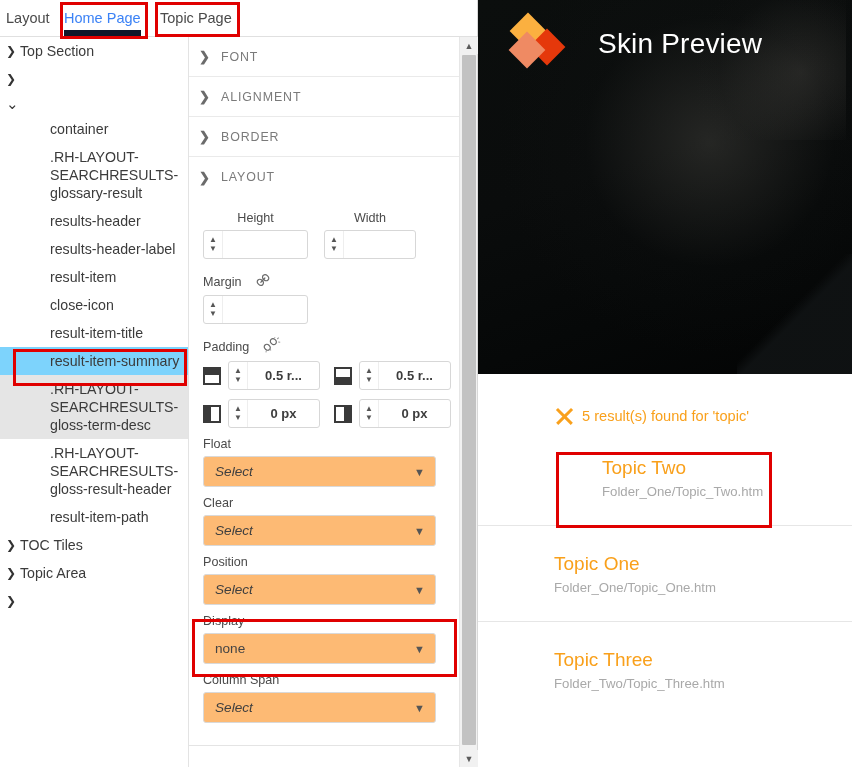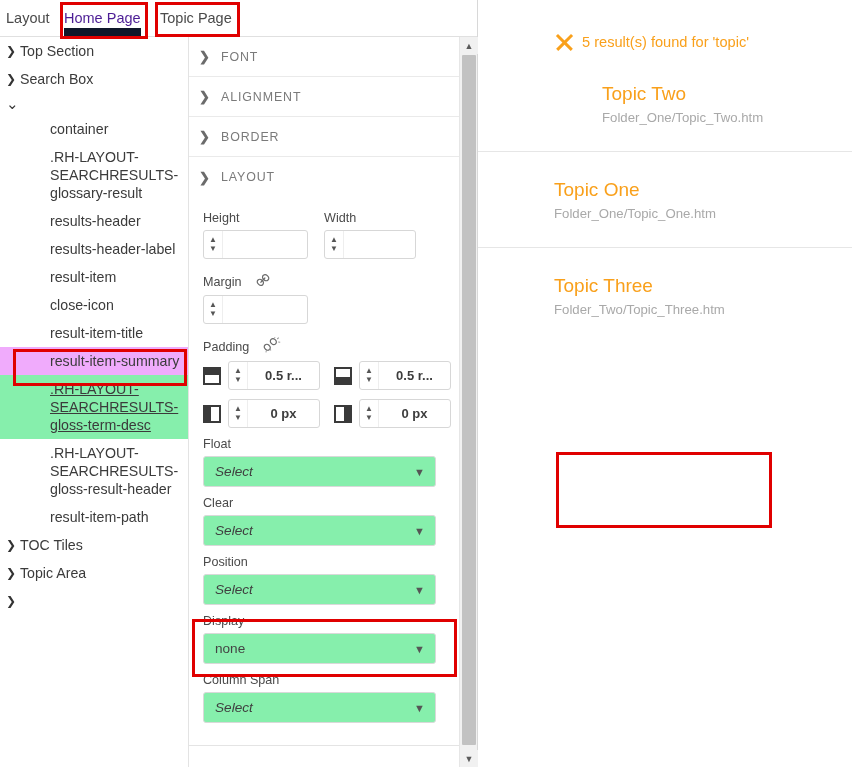--- a/index.html
+++ b/index.html
@@ -48,23 +48,23 @@
     height: 36px;
     line-height: 36px;
     font-size: 14.5px;
     color: #4a4a4a;
     white-space: nowrap;
     cursor: default;
   }
   .tab.layout { left: 6px; }
   .tab.home {
     left: 64px;
-    color: #4c1d95;
+    color: #3b82f6;
     font-weight: normal;
-    border-bottom: 8px solid #0f172a;
+    border-bottom: 6px solid #0f172a;
     height: 36px;
     text-align: right;
   }
 
   
   .tabs-overlay {
     position: absolute;
     left: 0; top: 0;
     width: 480px; height: 37px;
     pointer-events: none;
@@ -103,22 +103,22 @@
     color: #333;
     font-size: 12px;
     line-height: 18px;
     padding-top: 0px;
   }
   .tree-node.child {
     padding-left: 50px;
   }
   .tree-node .lbl { flex: 1 1 auto; word-break: break-word; }
 
-  .tree-node.selected { background: #f0abfc; }
-  .tree-node.subhl   { background: #86efac; text-decoration: underline; }
+  .tree-node.selected { background: #7dd3fc; }
+  .tree-node.subhl   { background: #e5e5e5; }
 
   
   .props-panel {
     position: absolute;
     left: 189px; top: 0;
     width: 289px; height: 767px;
     background: #ffffff;
     border-right: 1px solid #d8d8d8;
   }
   .props-head-blank {
@@ -159,21 +159,21 @@
   .layout-body {
     padding: 14px 12px 0 14px;
   }
 
   .fld-label {
     font-size: 12.6px;
     color: #4a4a4a;
     margin-bottom: 5px;
   }
 
-  .row2 { display: flex; gap: 16px; }
+  .row2 { display: flex; gap: 16px; text-align: center; }
   .col { }
 
   
   .spin {
     display: flex;
     align-items: stretch;
     border: 1px solid #d7d7d7;
     border-radius: 3px;
     height: 29px;
     background: #fff;
@@ -243,21 +243,21 @@
   .side-ico.top i    { left: 0; top: 0;    width: 100%; height: 6px; }
   .side-ico.bottom i { left: 0; bottom: 0; width: 100%; height: 6px; }
   .side-ico.left i   { left: 0; top: 0;    width: 6px;  height: 100%; }
   .side-ico.right i  { right: 0; top: 0;   width: 6px;  height: 100%; }
   .sel {
     position: relative;
     width: 233px;
     height: 31px;
     border: 1px solid #d9d9d9;
     border-radius: 3px;
-    background: #86efac;
+    background: #fdba74;
     display: flex;
     align-items: center;
     padding: 0 28px 0 11px;
     font-size: 13.6px;
     color: #444;
     cursor: default;
   }
   .sel.placeholder { font-style: italic; color: #3f3f3f; }
   .sel .caret {
     position: absolute;
@@ -437,21 +437,20 @@
 
   <div class="tree-panel">
     <div class="tabs-row"></div>
     <div class="tree-scroll">
         <div class="tree-node">
           <span class="chev">❯</span>
           <span class="lbl">Top Section</span>
         </div>
         <div class="tree-node">
           <span class="chev">❯</span>
-          <span class="lbl">Search Box</span>
         </div>
         <div class="tree-node">
           <span class="chev" style="font-size: 15px; line-height: 12px;">⌄</span>
         </div>
         <div class="tree-node child">
           <span class="lbl">container</span>
         </div>
         <div class="tree-node child">
           <span class="lbl">.RH-LAYOUT-SEARCHRESULTS-glossary-result</span>
         </div>
@@ -687,20 +686,33 @@
     <div class="props-bottom-divider"></div>
   </div>
 
   <div class="vsb">
     <div class="arrow up">▲</div>
     <div class="thumb"></div>
     <div class="arrow down">▼</div>
   </div>
 
   <div class="preview">
+    <div class="hero">
+      <div class="glow"></div>
+      <div class="streak2"></div>
+      <div class="streak"></div>
+      <div class="hero-head">
+        <span class="logo">
+          <span class="d1"></span>
+            <span class="d2"></span>
+            <span class="d3"></span>
+        </span>
+        <span class="hero-title">Skin Preview</span>
+      </div>
+    </div>
 
     <div class="results">
       <div class="results-header">
         <span class="close-x">
             <i></i>
             <i></i>
           </span>
         <span class="results-label">5 result(s) found for 'topic'</span>
       </div>
 

